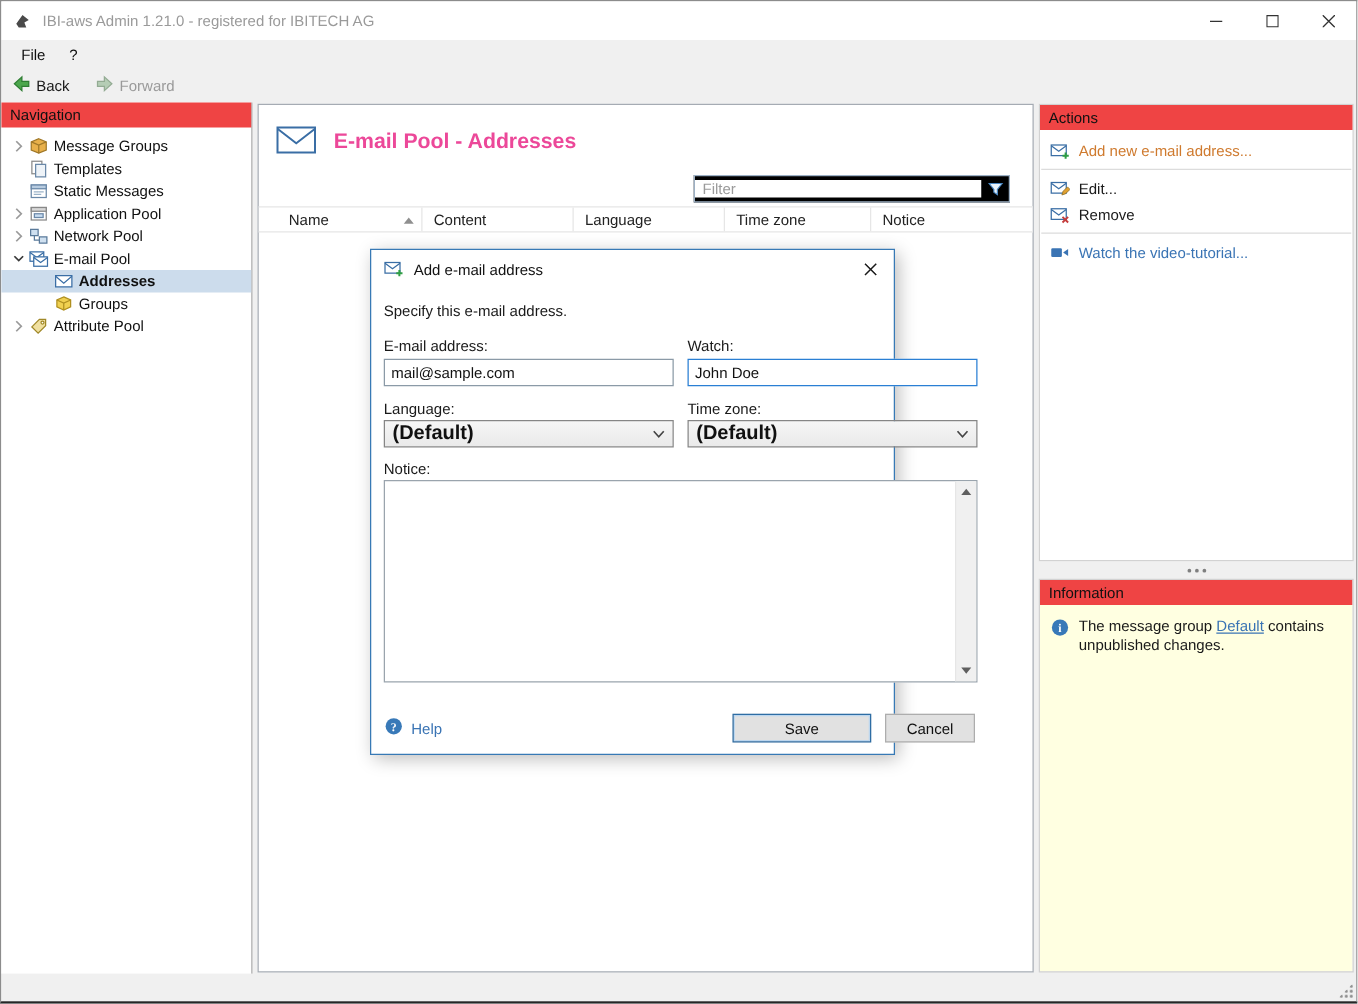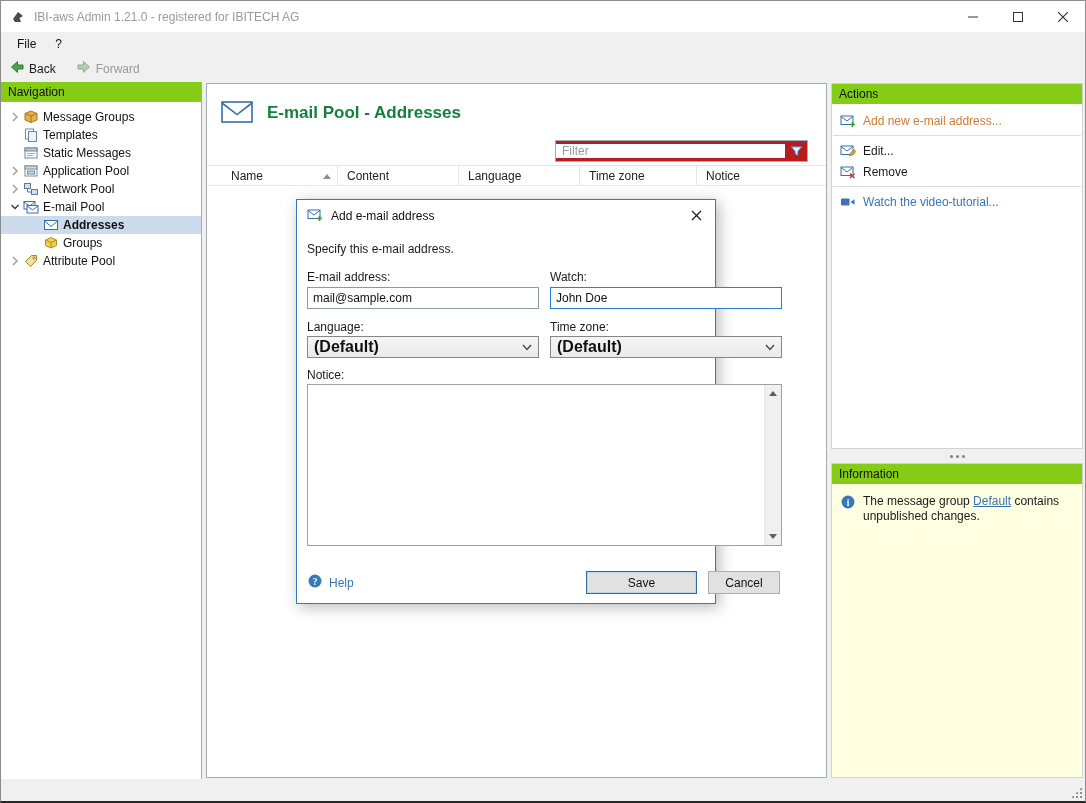--- a/index.html
+++ b/index.html
@@ -18,36 +18,36 @@
   
   .menubar { height: 23px; background: #f0f0f0; display: flex; align-items: center; padding-left: 16px; gap: 19px; }
   .menu-item { font-size: 12px; color: #111; }
   
   .toolbar { height: 27px; background: #f0f0f0; display: flex; align-items: center; padding-left: 8px; gap: 20px; }
   .tool-item { display: flex; align-items: center; gap: 4px; font-size: 12px; }
   .tool-item .lbl-enabled { color: #1a1a1a; }
   .tool-item .lbl-disabled { color: #9a9a9a; }
   
   .content { position: absolute; top: 81px; left: 0; right: 0; bottom: 22px; background: #f0f0f0; }
-  .panel-header { height: 20px; line-height: 20px; background: #84cc16; padding-left: 7px; color: #111; font-size: 12px; }
+  .panel-header { height: 20px; line-height: 20px; background: #ef4444; padding-left: 7px; color: #111; font-size: 12px; }
   
   .nav-panel { position: absolute; left: 0; top: 0; bottom: 0; width: 201px; background: #fff; border-right: 1px solid #ababab; }
   .tree { padding-top: 6px; }
   .tree-row { height: 18px; display: flex; align-items: center; padding-left: 6px; cursor: default; }
   .tree-row .chev { width: 16px; height: 16px; flex: none; display: flex; align-items: center; justify-content: center; }
   .tree-row .ico { width: 16px; height: 16px; flex: none; margin-right: 4px; display: flex; align-items: center; justify-content: center; }
   .tree-row.lvl1 { padding-left: 26px; }
   .tree-row.selected { background: #ccdcec; }
   .tree-row.selected .tlabel { font-weight: bold; }
   .tlabel { font-size: 12px; color: #111; white-space: nowrap; }
   
   .main-panel { position: absolute; left: 205px; top: 1px; width: 621px; bottom: 1px; background: #fff; border: 1px solid #a5abb3; }
   .main-title-row { position: absolute; left: 13px; top: 14px; display: flex; align-items: center; gap: 13px; }
-  .page-title { font-size: 17px; font-weight: 600; color: #15803d; }
-  .filter-box { position: absolute; left: 348px; top: 56px; width: 253px; height: 22px; border: 1px solid #9cb0c4; background: #b91c1c; display: flex; align-items: center; }
+  .page-title { font-size: 17px; font-weight: 600; color: #ec4899; }
+  .filter-box { position: absolute; left: 348px; top: 56px; width: 253px; height: 22px; border: 1px solid #9cb0c4; background: #000000; display: flex; align-items: center; }
   .filter-box input { border: 0; outline: 0; flex: 1; min-width: 0; padding: 0 4px 0 6px; font: 12px "Liberation Sans", sans-serif; color: #222; }
   .filter-box input::placeholder { color: #9a9a9a; }
   .funnel { width: 22px; flex: none; display: flex; align-items: center; justify-content: center; }
   .thead { position: absolute; left: 0; right: 0; top: 81px; height: 21px; display: flex; border-top: 1px solid #e6e6e6; border-bottom: 1px solid #e6e6e6; background: #fff; }
   .th { position: relative; display: flex; align-items: center; padding-left: 9px; font-size: 12px; color: #222; border-right: 1px solid #e6e6e6; }
   .th-name { width: 131px; padding-left: 24px; }
   .th-content { width: 121px; }
   .th-language { width: 121px; }
   .th-timezone { width: 117px; }
   .th-notice { flex: 1; border-right: none; }

